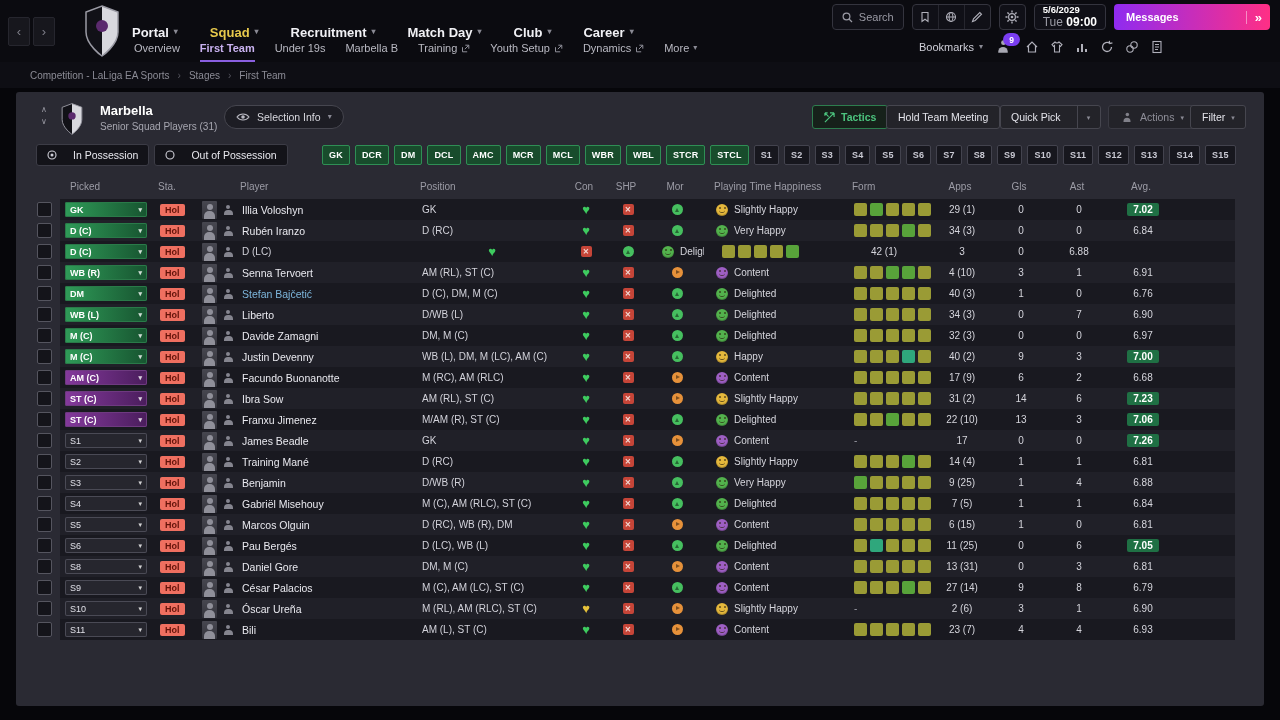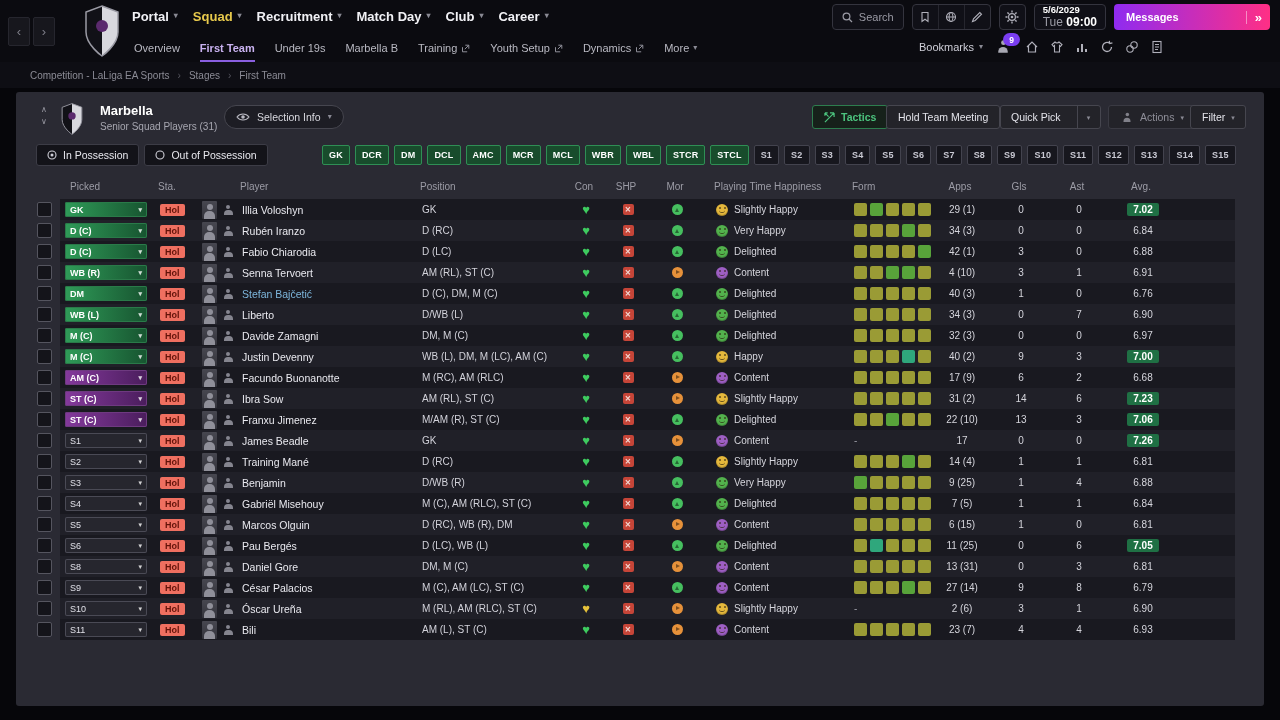--- a/index.html
+++ b/index.html
@@ -8,21 +8,21 @@
     background:#06060a;font-family:"Liberation Sans",sans-serif;
     -webkit-font-smoothing:antialiased;
   }
   svg{display:block}
   
   .topbar{position:absolute;top:0;left:0;width:1280px;height:62px;background:#0b0b10}
   .winnav{position:absolute;left:8px;top:17px;display:flex;gap:3px}
   .wbtn{width:20px;height:27px;background:#17171d;border:1px solid #26262e;color:#7d7d87;
     font-size:13px;display:flex;align-items:center;justify-content:center;border-radius:2px}
   .crest-top{position:absolute;left:84px;top:5px}
-  .mainmenu{position:absolute;left:132px;top:0;height:32px;display:flex;align-items:center;gap:15px}
+  .mainmenu{position:absolute;left:132px;top:16px;height:32px;display:flex;align-items:center;gap:32px}
   .menu-item{display:flex;align-items:center;gap:5px;color:#f1f1f5;font-weight:bold;font-size:13px;cursor:pointer}
   .menu-item.active .mlabel{color:#e7c94c}
   .chev{color:#8a8a94;font-size:8px;line-height:1}
   .topright{position:absolute;right:10px;top:4px;display:flex;gap:8px;align-items:center;height:26px}
   .searchbox{display:flex;align-items:center;gap:6px;background:#101017;border:1px solid #34343e;
     border-radius:4px;height:24px;padding:0 9px;color:#9a9aa4;font-size:11px}
   .icongroup{display:flex;height:26px;border:1px solid #34343e;border-radius:4px;background:#101017;box-sizing:border-box}
   .igbtn{width:25px;display:flex;align-items:center;justify-content:center;border-right:1px solid #26262e}
   .igbtn:last-child{border-right:none}
   .gearbtn{width:27px;height:26px;border:1px solid #34343e;border-radius:4px;background:#101017;
@@ -72,21 +72,21 @@
   #btn-tactics{left:796px;border-color:#2d7d4e;color:#4cc47e;background:#16211a;font-weight:bold}
   #btn-hold{left:870px}
   #btn-quickpick{left:984px;padding:0}
   #btn-quickpick .qlabel{padding:0 10px}
   #btn-quickpick .qchev{width:22px;align-self:stretch;display:flex;align-items:center;justify-content:center;border-left:1px solid #46464f}
   #btn-actions{left:1092px;color:#8e8e98;border-color:#3a3a43}
   #btn-filter{left:1174px;width:56px;justify-content:space-between}
   
   .possession{position:absolute;left:20px;top:52px;display:flex;gap:5px}
   .posbtn{height:22px;border:1px solid #3c3c46;background:#131319;border-radius:3px;color:#e8e8ee;
-    font-size:10.5px;display:flex;align-items:center;gap:6px;padding:0 10px;box-sizing:border-box;cursor:pointer}
+    font-size:10.5px;display:flex;align-items:center;gap:16px;padding:0 10px;box-sizing:border-box;cursor:pointer}
   .chips{position:absolute;left:306px;top:53px;display:flex;gap:5px}
   .chip{height:20px;box-sizing:border-box;display:flex;align-items:center;padding:0 6px;border-radius:2px;
     font-size:9px;font-weight:bold;letter-spacing:.2px;cursor:pointer}
   .chip.pos{background:#184c2c;border:1px solid #2f8f55;color:#fff}
   .chip.slot{background:#17171e;border:1px solid #43434e;color:#c9c9d3}
   
   .table{position:absolute;left:0;top:86px;width:100%}
   .thead{display:flex;align-items:center;padding-left:21px;height:16px;color:#9c9ca6;font-size:10px}
   .cbsp{width:21px;flex:none}
   .tgrid{display:grid;width:1175px;box-sizing:border-box;
@@ -563,23 +563,20 @@
                 <span class="pchev">▾</span>
               </div>
             </div>
       <div class="cell c-sta">
               <span class="hol">Hol</span>
             </div>
       <div class="cell c-photo">
               <span class="photo"></span>
               <span class="picon"></span>
             </div>
-      <div class="cell c-name">
-              <span class="pname">Fabio Chiarodia</span>
-            </div>
       <div class="cell c-pos">
               <span>D (LC)</span>
             </div>
       <div class="cell c-con">
               <span class="heart" style="color:#3ecb5f">♥</span>
             </div>
       <div class="cell c-shp">
               <span class="shp">✕</span>
             </div>
       <div class="cell c-mor">

